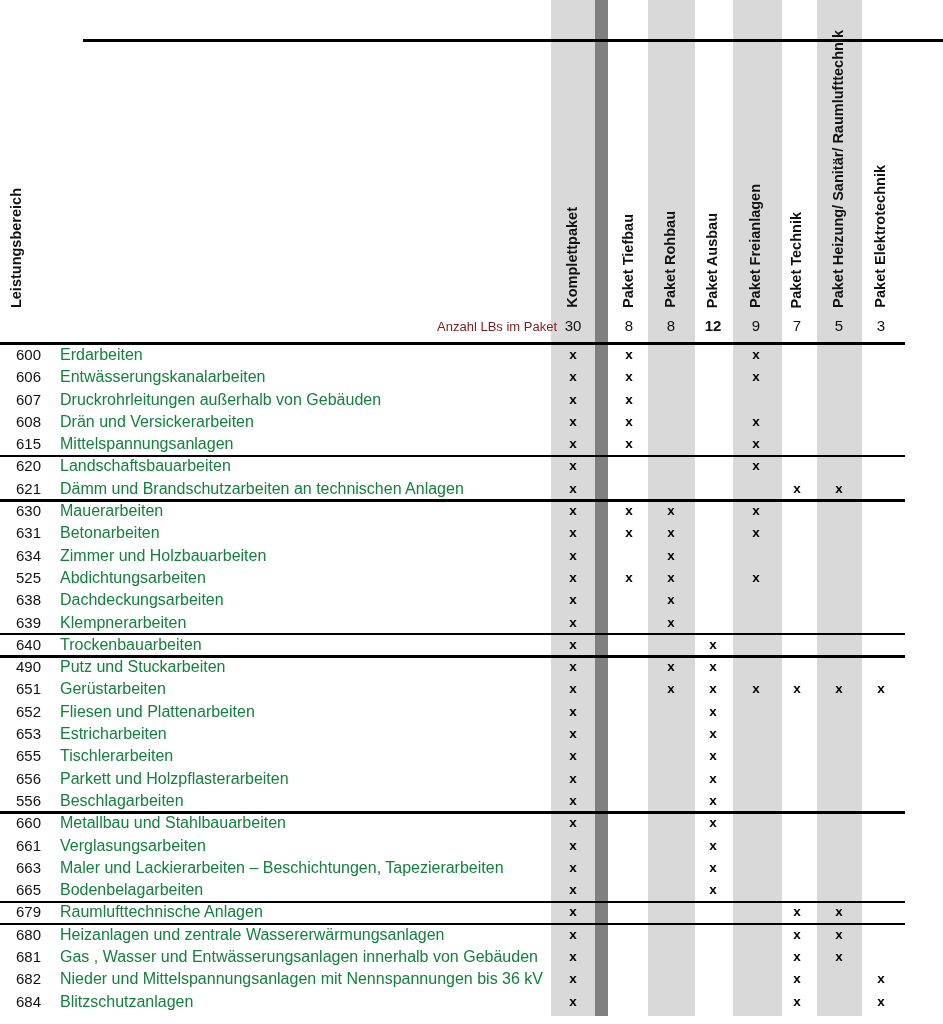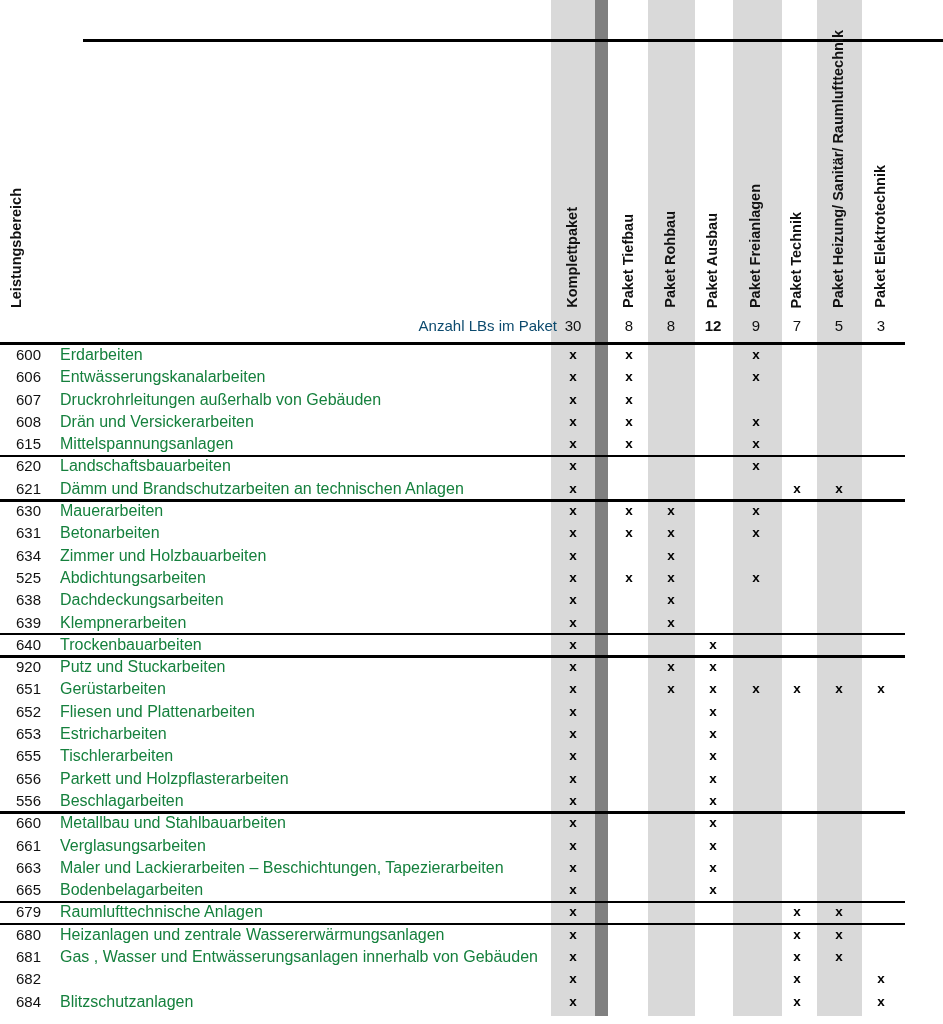--- a/index.html
+++ b/index.html
@@ -26,21 +26,21 @@
     font-size:14.5px;font-weight:bold;letter-spacing:0px;
     white-space:nowrap;line-height:1;color:#111;
   }
   #leistungsbereich-head{
     position:absolute;left:9px;bottom:36px;
     writing-mode:vertical-rl;transform:rotate(180deg);
     font-size:14.5px;font-weight:bold;white-space:nowrap;line-height:1;color:#111;
   }
   #anzahl-label{
     position:absolute;right:386px;bottom:10px;
-    font-size:15px;white-space:nowrap;color:#0c4a6e;text-align:center;
+    font-size:13px;white-space:nowrap;color:#7f1d1d;text-align:center;
   }
   .countcell{
     position:absolute;bottom:10px;
     font-size:15px;text-align:center;color:#111;
   }
 
   
   #rows{position:absolute;left:0;top:344px;width:943px;z-index:6;}
   .row{position:relative;height:22.3px;}
   .lb-no{
@@ -186,21 +186,21 @@
         <div class="mark" style="left: 558px; width: 30px;">x</div>
         <div class="mark" style="left: 656px; width: 30px;">x</div>
       </div>
       <div class="row">
         <div class="lb-no">640</div>
         <div class="lb-name">Trockenbauarbeiten</div>
         <div class="mark" style="left: 558px; width: 30px;">x</div>
         <div class="mark" style="left: 698px; width: 30px;">x</div>
       </div>
       <div class="row">
-        <div class="lb-no">920</div>
+        <div class="lb-no">490</div>
         <div class="lb-name">Putz und Stuckarbeiten</div>
         <div class="mark" style="left: 558px; width: 30px;">x</div>
         <div class="mark" style="left: 656px; width: 30px;">x</div>
         <div class="mark" style="left: 698px; width: 30px;">x</div>
       </div>
       <div class="row">
         <div class="lb-no">651</div>
         <div class="lb-name">Gerüstarbeiten</div>
         <div class="mark" style="left: 558px; width: 30px;">x</div>
         <div class="mark" style="left: 656px; width: 30px;">x</div>
@@ -280,20 +280,21 @@
       </div>
       <div class="row">
         <div class="lb-no">681</div>
         <div class="lb-name">Gas , Wasser und Entwässerungsanlagen innerhalb von Gebäuden</div>
         <div class="mark" style="left: 558px; width: 30px;">x</div>
         <div class="mark" style="left: 782px; width: 30px;">x</div>
         <div class="mark" style="left: 824px; width: 30px;">x</div>
       </div>
       <div class="row">
         <div class="lb-no">682</div>
+        <div class="lb-name">Nieder und Mittelspannungsanlagen mit Nennspannungen bis 36 kV</div>
         <div class="mark" style="left: 558px; width: 30px;">x</div>
         <div class="mark" style="left: 782px; width: 30px;">x</div>
         <div class="mark" style="left: 866px; width: 30px;">x</div>
       </div>
       <div class="row">
         <div class="lb-no">684</div>
         <div class="lb-name">Blitzschutzanlagen</div>
         <div class="mark" style="left: 558px; width: 30px;">x</div>
         <div class="mark" style="left: 782px; width: 30px;">x</div>
         <div class="mark" style="left: 866px; width: 30px;">x</div>

